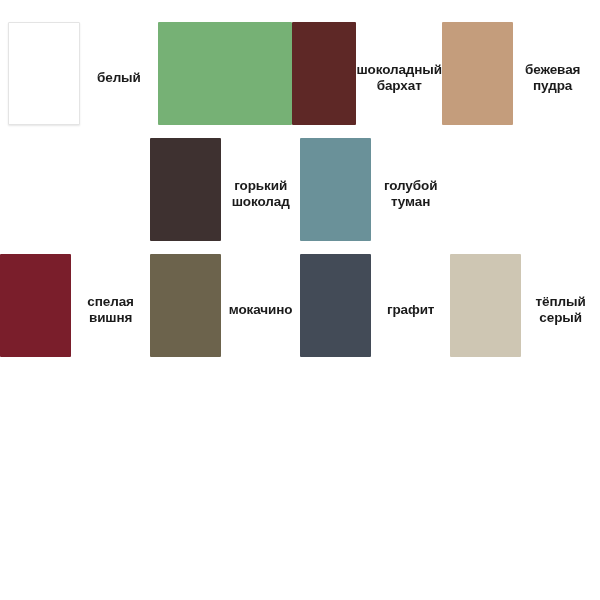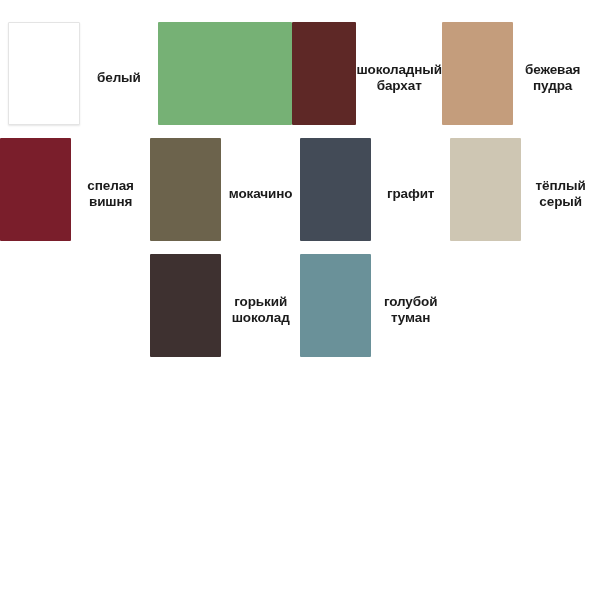--- a/index.html
+++ b/index.html
@@ -87,39 +87,39 @@
         <div class="swatch-chip" style="background-color: rgb(94, 40, 38);"></div>
         <div class="swatch-label">шоколадный бархат</div>
       </div>
       <div class="swatch-cell">
         <div class="swatch-chip" style="background-color: rgb(196, 157, 124);"></div>
         <div class="swatch-label">бежевая пудра</div>
       </div>
     </div>
     <div class="swatch-row">
       <div class="swatch-cell">
+        <div class="swatch-chip" style="background-color: rgb(62, 49, 48);"></div>
+        <div class="swatch-label">горький шоколад</div>
+      </div>
+      <div class="swatch-cell">
+        <div class="swatch-chip" style="background-color: rgb(106, 145, 153);"></div>
+        <div class="swatch-label">голубой туман</div>
+      </div>
+    </div>
+    <div class="swatch-row">
+      <div class="swatch-cell">
         <div class="swatch-chip" style="background-color: rgb(122, 30, 43);"></div>
         <div class="swatch-label">спелая вишня</div>
       </div>
       <div class="swatch-cell">
         <div class="swatch-chip" style="background-color: rgb(108, 99, 76);"></div>
         <div class="swatch-label">мокачино</div>
       </div>
       <div class="swatch-cell">
         <div class="swatch-chip" style="background-color: rgb(67, 75, 87);"></div>
         <div class="swatch-label">графит</div>
       </div>
       <div class="swatch-cell">
         <div class="swatch-chip" style="background-color: rgb(206, 198, 179);"></div>
         <div class="swatch-label">тёплый серый</div>
       </div>
     </div>
-    <div class="swatch-row">
-      <div class="swatch-cell">
-        <div class="swatch-chip" style="background-color: rgb(62, 49, 48);"></div>
-        <div class="swatch-label">горький шоколад</div>
-      </div>
-      <div class="swatch-cell">
-        <div class="swatch-chip" style="background-color: rgb(106, 145, 153);"></div>
-        <div class="swatch-label">голубой туман</div>
-      </div>
-    </div>
   </main>
 
 </body></html>

